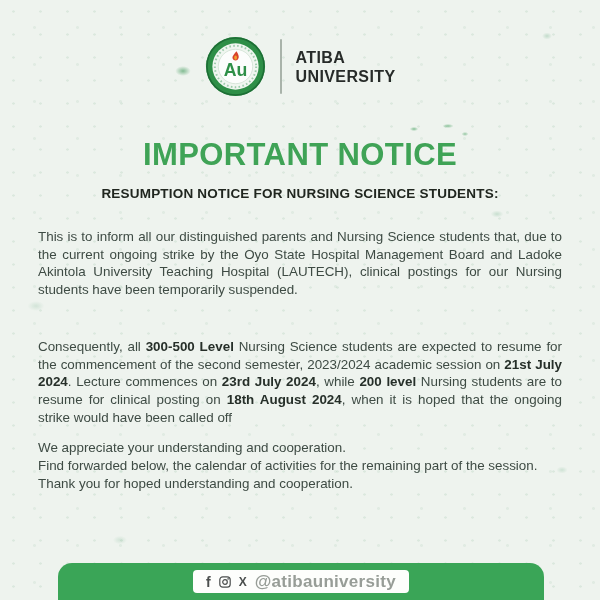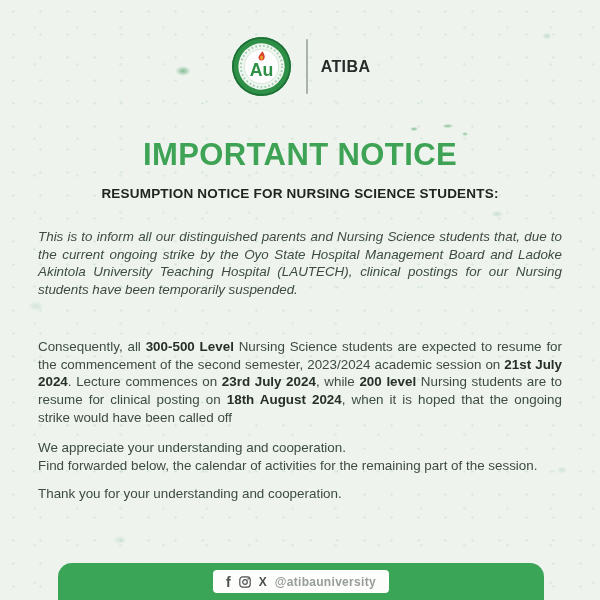--- a/index.html
+++ b/index.html
@@ -70,43 +70,43 @@
   }
   
   .body-text{
     position:relative;
     margin:27px 38px 0;
     font-size:13.4px;line-height:17.7px;
     color:var(--body_text);
     text-align:justify;
   }
   .body-text p{white-space:pre-line;}
-  .body-text p:nth-of-type(1){margin-bottom:28px;font-style:italic;}
+  .body-text p:nth-of-type(1){margin-bottom:28px;}
   .body-text p:nth-of-type(2){margin-bottom:13px;margin-top:39px;}
-  .body-text p:nth-of-type(3){margin-bottom:10px;}
+  .body-text p:nth-of-type(3){margin-bottom:0;}
   .body-text p:nth-of-type(4){margin-bottom:17px;}
   .b{font-weight:700;color:#262f29;}
   
   .footer-bar{
     position:absolute;left:58px;right:56px;bottom:0;height:37px;
     background:var(--footer_green);
     border-radius:14px 14px 0 0;
     display:flex;justify-content:center;align-items:flex-start;
     padding-top:7px;
   }
   .social-pill{
     display:inline-flex;align-items:center;gap:8px;
     height:23px;padding:0 13px;
     background:#fdfefc;border-radius:4px;
     cursor:pointer;
   }
   .fb-glyph{font-weight:700;font-size:14px;color:var(--icon_gray);line-height:1;}
   .x-glyph{font-weight:800;font-size:12px;color:var(--icon_gray);line-height:1;}
   .ig-svg{display:block;}
-  .handle{font-size:12px;font-weight:600;color:var(--handle_gray);letter-spacing:.3px;}
+  .handle{font-size:17px;font-weight:600;color:var(--handle_gray);letter-spacing:.3px;}
 </style>
 </head>
 <body>
 
 <div class="canvas">
   <div class="texture"></div>
 
   <header class="header">
     <svg class="emblem" viewBox="0 0 64 64" aria-hidden="true">
       <circle cx="32" cy="32" r="30" fill="#2e8f47"></circle>
@@ -114,32 +114,33 @@
       <circle cx="32" cy="32" r="23.5" fill="#f0f6f0"></circle>
       <circle cx="32" cy="32" r="21" fill="none" stroke="#5aa872" stroke-width="2" stroke-dasharray="1.6 2.4" opacity="0.55"></circle>
       <circle cx="32" cy="32" r="17.5" fill="#fcfdfc" stroke="#cfe0d1" stroke-width="0.8"></circle>
       <path d="M33.0 16.5 C35.4 20.0 36.1 22.8 34.4 24.8 C32.8 26.6 29.8 26.2 29.1 23.9 C28.4 21.6 30.6 19.6 33.0 16.5 Z" fill="#d8422b"></path>
       <ellipse cx="32.1" cy="23" rx="1.4" ry="2.1" fill="#f2a12d"></ellipse>
       <text x="32" y="42" text-anchor="middle" font-family="Liberation Sans, sans-serif" font-size="18" font-weight="bold" fill="#2e8f47">Au</text>
     </svg>
     <div class="divider"></div>
     <div class="uni-name">
       <div>ATIBA</div>
+      <div>UNIVERSITY</div>
     </div>
   </header>
 
   <h1 class="title">IMPORTANT NOTICE</h1>
   <h2 class="subtitle">RESUMPTION NOTICE FOR NURSING SCIENCE STUDENTS:</h2>
 
   <main class="body-text">
       <p><span>This is to inform all our distinguished parents and Nursing Science students that, due to the current ongoing strike by the Oyo State Hospital Management Board and Ladoke Akintola University Teaching Hospital (LAUTECH), clinical postings for our Nursing students have been temporarily suspended.</span></p>
       <p><span>Consequently, all </span><span class="b">300-500 Level</span><span> Nursing Science students are expected to resume for the commencement of the second semester, 2023/2024 academic session on </span><span class="b">21st July 2024</span><span>. Lecture commences on </span><span class="b">23rd July 2024</span><span>, while </span><span class="b">200 level</span><span> Nursing students are to resume for clinical posting on </span><span class="b">18th August 2024</span><span>, when it is hoped that the ongoing strike would have been called off</span></p>
       <p><span>We appreciate your understanding and cooperation.
 Find forwarded below, the calendar of activities for the remaining part of the session.</span></p>
-      <p><span>Thank you for your understanding and cooperation.</span></p>
+      <p><span>Thank you for hoped understanding and cooperation.</span></p>
     </main>
 
   <footer class="footer-bar">
     <div class="social-pill">
       <span class="fb-glyph">f</span>
       <svg class="ig-svg" width="12" height="12" viewBox="0 0 12 12" aria-hidden="true">
         <rect x="0.8" y="0.8" width="10.4" height="10.4" rx="3" fill="none" stroke="#4b4f4e" stroke-width="1.2"></rect>
         <circle cx="6" cy="6" r="2.3" fill="none" stroke="#4b4f4e" stroke-width="1.2"></circle>
         <circle cx="9.1" cy="2.9" r="0.8" fill="#4b4f4e"></circle>
       </svg>

